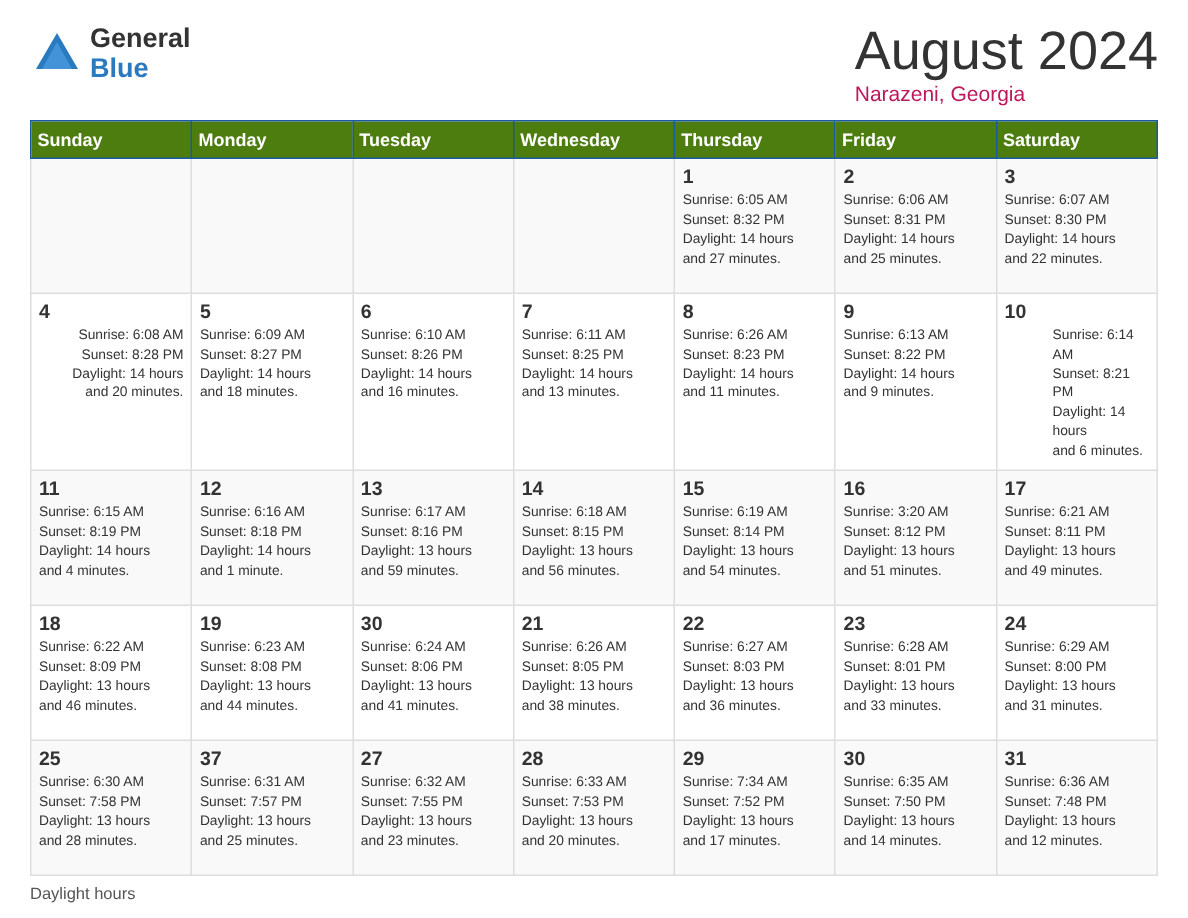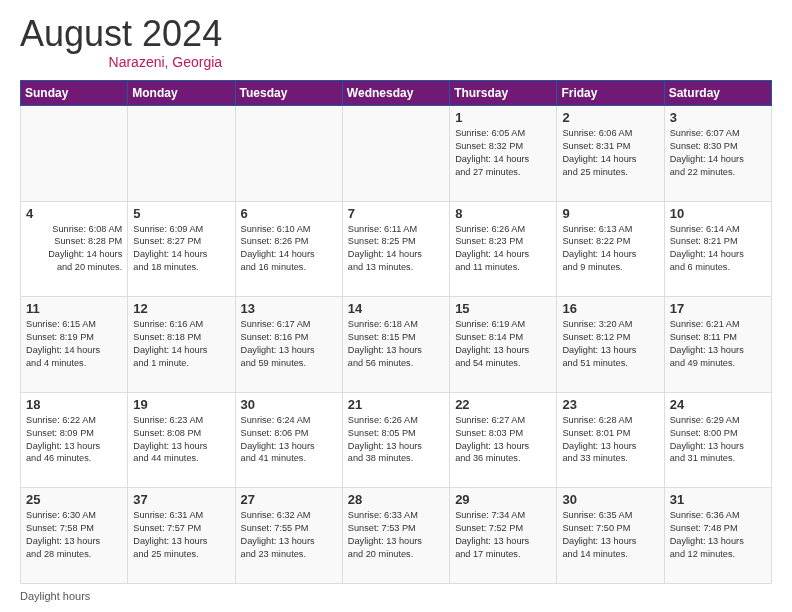--- a/index.html
+++ b/index.html
@@ -41,41 +41,40 @@
     .logo-blue {
       font-size: 18px;
       font-weight: bold;
       color: #2a7abf;
     }
     .logo-icon {
       width: 36px;
       height: 36px;
     }
     .title-block {
-      text-align: right;
     }
     .month-title {
       font-size: 36px;
       font-weight: 300;
       color: #333;
       line-height: 1;
     }
     .subtitle {
       font-size: 14px;
       color: #be185d;
       margin-top: 2px;
     }
     .calendar {
       width: 100%;
       border-collapse: collapse;
       flex: 1;
       table-layout: fixed;
     }
     .calendar thead th {
-      background: #701a75;
+      background: #4d7c0f;
       color: #fff;
       font-size: 12px;
       font-weight: bold;
       padding: 5px 4px;
       text-align: left;
       border: 1px solid #1a5a9f;
     }
     .calendar tbody td {
       vertical-align: top;
       border: 1px solid #ddd;
@@ -108,20 +107,30 @@
       font-size: 11px;
       color: #555;
       text-align: left;
     }
   </style>
 </head>
 <body>
 
 <div class="page">
   <div class="header">
+    <div class="logo">
+      <svg class="logo-icon" viewBox="0 0 36 36">
+        <polygon points="18,4 32,28 4,28" fill="#2a7abf"></polygon>
+        <polygon points="18,10 28,28 8,28" fill="#5aabef" opacity="0.5"></polygon>
+      </svg>
+      <div class="logo-text">
+        <span class="logo-general">General</span>
+        <span class="logo-blue">Blue</span>
+      </div>
+    </div>
     <div class="title-block">
       <div class="month-title">August 2024</div>
       <div class="subtitle">Narazeni, Georgia</div>
     </div>
   </div>
 
   <table class="calendar">
     <thead>
       <tr>
       <th>Sunday</th>
@@ -199,21 +208,21 @@
           </td>
           <td>
             <span class="day-number">9</span>
             <div class="day-info" style="white-space: pre-line;">Sunrise: 6:13 AM
 Sunset: 8:22 PM
 Daylight: 14 hours
 and 9 minutes.</div>
           </td>
           <td>
             <span class="day-number">10</span>
-            <div class="day-info" style="white-space: pre-line;">Sunrise: 6:14 AM
+            <div class="day-info" style="white-space: pre-line; margin-left: 32px;">Sunrise: 6:14 AM
 Sunset: 8:21 PM
 Daylight: 14 hours
 and 6 minutes.</div>
           </td>
         </tr>
         <tr>
           <td>
             <span class="day-number">11</span>
             <div class="day-info" style="white-space: pre-line;">Sunrise: 6:15 AM
 Sunset: 8:19 PM

